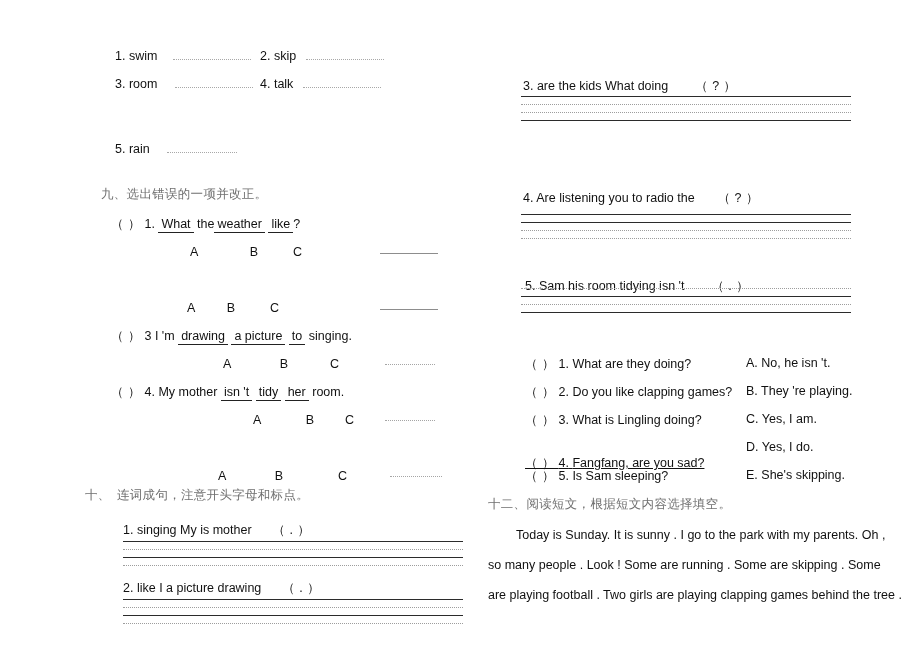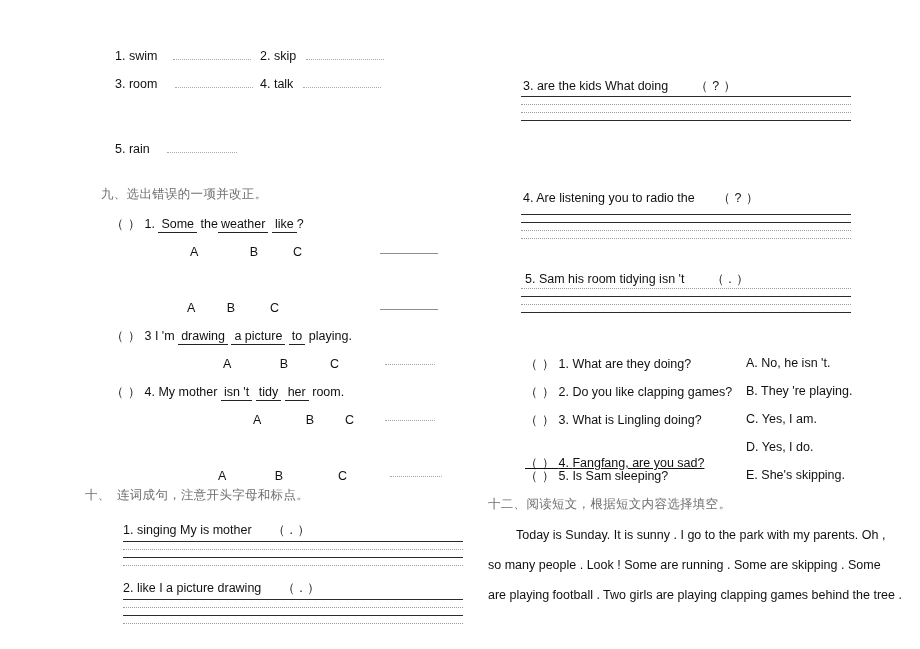--- a/index.html
+++ b/index.html
@@ -126,21 +126,21 @@
       <span>5.</span>
       <span>rain</span>
       <span class="blank dotted" style="width:70px; margin-left:14px;"></span>
     </div>
 
     <div class="abs sec-head" style="left:16px; top:186px;">九、选出错误的一项并改正。</div>
 
     <div class="abs row" style="left:26px; top:216px;">
       <span class="paren">（    ）</span>
       <span>1.</span>
-      <span class="u">Some</span>
+      <span class="u">What</span>
       <span>the</span><span class="u">weather</span>
       <span class="u">like</span><span>?</span>
     </div>
     <div class="abs row" style="left:105px; top:245px;">
       <span>A</span>
       <span style="display:inline-block;width:45px;"></span>
       <span>B</span>
       <span style="display:inline-block;width:28px;"></span>
       <span>C</span>
     </div>
@@ -155,21 +155,21 @@
     </div>
     <div class="ans-blank" style="left:295px; top:309px; width:58px;"></div>
 
     <div class="abs row" style="left:26px; top:328px;">
       <span class="paren">（    ）</span>
       <span>3</span>
       <span>I 'm</span>
       <span class="u">drawing</span>
       <span class="u">a picture</span>
       <span class="u">to</span>
-      <span>playing.</span>
+      <span>singing.</span>
     </div>
     <div class="abs row" style="left:138px; top:357px;">
       <span>A</span>
       <span style="display:inline-block;width:42px;"></span>
       <span>B</span>
       <span style="display:inline-block;width:35px;"></span>
       <span>C</span>
     </div>
     <div class="ans-blank dotted" style="left:300px; top:364px; width:50px;"></div>
 
@@ -263,21 +263,21 @@
     <div class="rules" style="left:33px; top:214px; width:330px;">
       <i class="dark"></i>
         <div class="gap-a"></div>
       <i class="dark"></i>
         <div class="gap-b"></div>
       <i class="light"></i>
         <div class="gap-c"></div>
       <i class="light"></i>
     </div>
 
-    <div class="abs row" style="left:37px; top:271px;">
+    <div class="abs row" style="left:37px; top:278px;">
       <span>5.</span>
       <span>Sam    his     room    tidying        isn 't</span>
       <span style="display:inline-block;width:20px;"></span>
       <span class="paren">（ . ）</span>
     </div>
     <div class="rules" style="left:33px; top:288px; width:330px;">
       <i class="light"></i>
         <div class="gap-a"></div>
       <i class="dark"></i>
         <div class="gap-b"></div>

